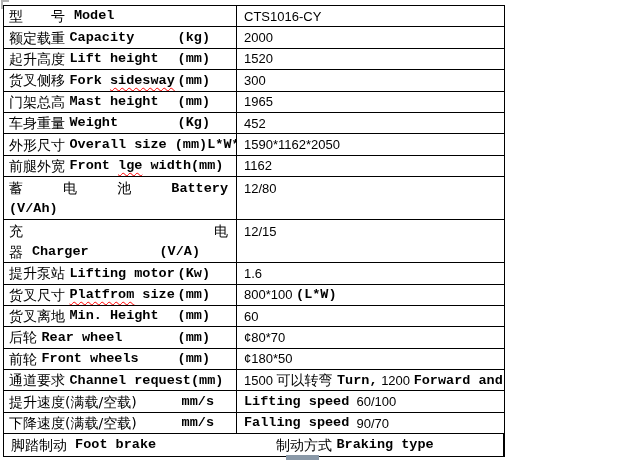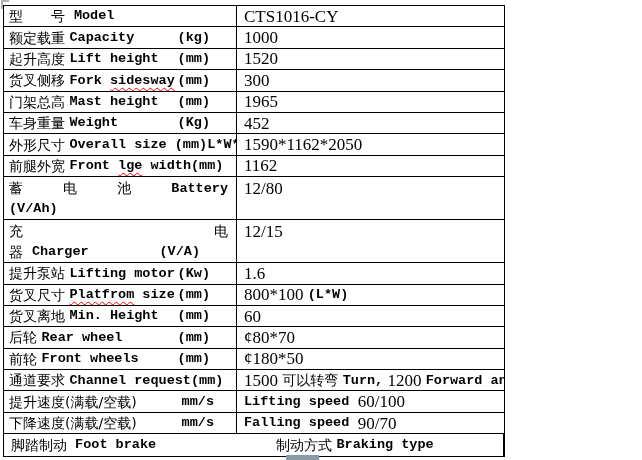--- a/index.html
+++ b/index.html
@@ -25,21 +25,21 @@
     width:233px;flex:0 0 233px;border-right:1.5px solid #000;
     padding-left:5px;display:flex;flex-direction:column;justify-content:center;
   }
   .right-cell{flex:1;padding-left:7px;display:flex;flex-direction:column;justify-content:center;}
   .r2 .left-cell,.r2 .right-cell{justify-content:flex-start;padding-top:1px;}
   .line{display:flex;align-items:center;white-space:pre;height:20px;}
   .r2 .line{height:20.5px;}
   .justify{justify-content:space-between;padding-right:8px;}
   .cn{font-size:14px;line-height:1;}
   .en{font-family:"Liberation Mono","DejaVu Sans Mono",monospace;font-weight:bold;font-size:13.5px;line-height:1;}
-  .val{font-family:Liberation Serif, serif;font-size:17px;line-height:1;}
+  .val{font-family:Liberation Sans, sans-serif;font-size:13px;line-height:1;}
   .push{margin-left:auto;margin-right:26px;}
   .sp{
     text-decoration-line:underline;text-decoration-style:wavy;
     text-decoration-color:#ff0000;text-decoration-thickness:1px;
     text-underline-offset:3px;
   }
   .scroll-frag{position:absolute;left:286px;top:455px;width:33px;height:5px;}
 </style>
 </head>
 <body>
@@ -53,21 +53,21 @@
       </div>
       <div class="cell right-cell">
         <div class="line"><span class="val">CTS1016-CY</span></div>
       </div>
     </div>
     <div class="row r1">
       <div class="cell left-cell">
         <div class="line"><span class="cn">额定载重 </span><span class="en">Capacity</span><span class="en push">(kg)</span></div>
       </div>
       <div class="cell right-cell">
-        <div class="line"><span class="val">1000</span></div>
+        <div class="line"><span class="val">2000</span></div>
       </div>
     </div>
     <div class="row r1">
       <div class="cell left-cell">
         <div class="line"><span class="cn">起升高度 </span><span class="en">Lift height</span><span class="en push">(mm)</span></div>
       </div>
       <div class="cell right-cell">
         <div class="line"><span class="val">1520</span></div>
       </div>
     </div>

